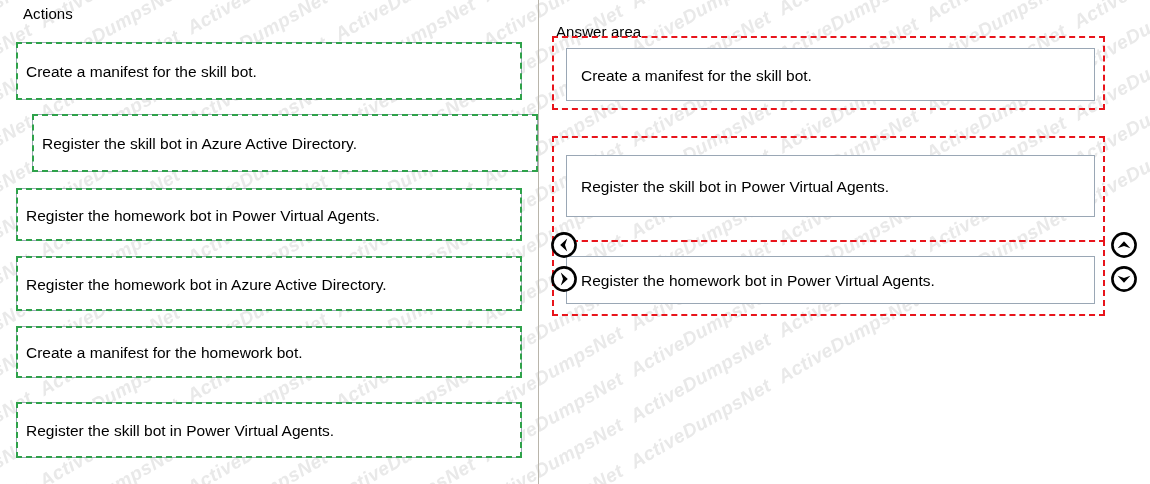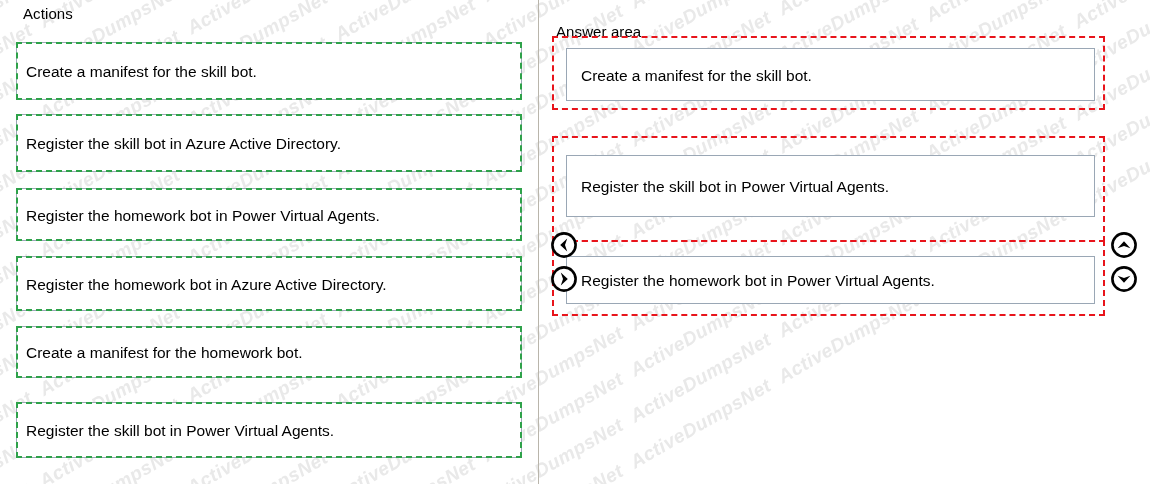--- a/index.html
+++ b/index.html
@@ -164,21 +164,21 @@
 
   <div class="panel-title" id="actions-title">Actions</div>
 
   <div class="panel-title" id="answer-title">Answer area</div>
 
   <div class="action-card" style="top:42px;height:58px;">
     <span class="dash"></span>
     <span class="card-text">Create a manifest for the skill bot.</span>
   </div>
 
-  <div class="action-card" style="top:114px;height:58px;">
+  <div class="action-card" style="top:114px;height:58px;margin-left:16px;">
     <span class="dash"></span>
     <span class="card-text">Register the skill bot in Azure Active Directory.</span>
   </div>
 
   <div class="action-card" style="top:188px;height:53px;">
     <span class="dash"></span>
     <span class="card-text">Register the homework bot in Power Virtual Agents.</span>
   </div>
 
   <div class="action-card" style="top:256px;height:55px;">

